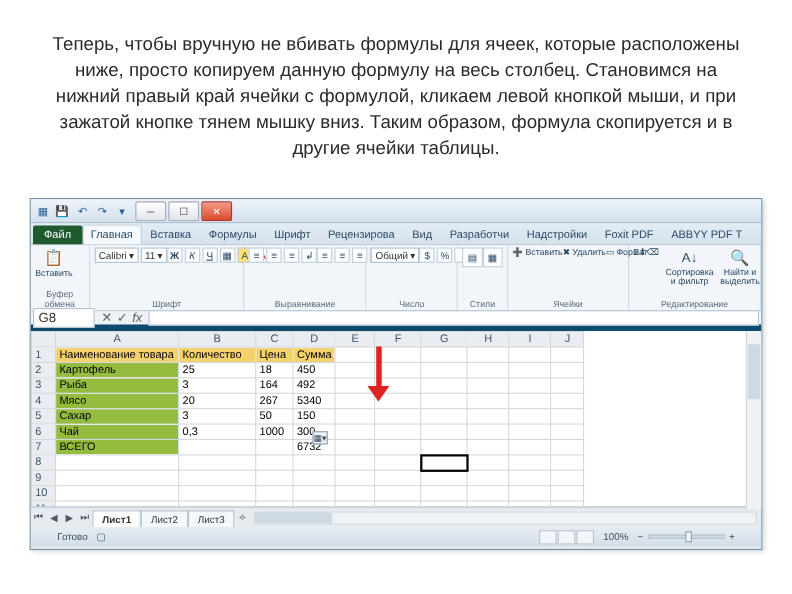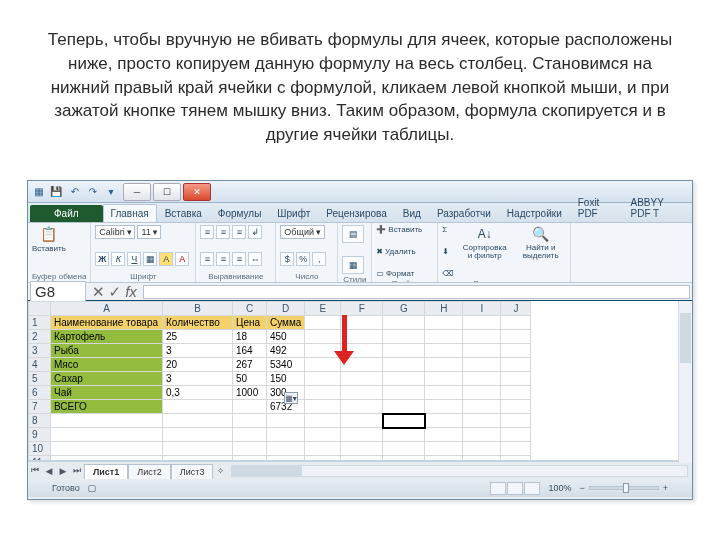--- a/index.html
+++ b/index.html
@@ -38,37 +38,37 @@
     font-size: 10px;
   }
   .qat { display:flex; gap:4px; padding:0 4px; align-items:center;}
   .qat .icon { width:14px; height:14px; display:flex;align-items:center;justify-content:center; color:#2b5f8e; font-size:10px;}
   .title { flex:1; text-align:center; color:#3b526b; font-size:11px;}
   .winbtns { display:flex;}
   .winbtn { width:28px; height:18px; margin:1px; display:flex;align-items:center;justify-content:center; border:1px solid #aab; border-radius:2px;background:linear-gradient(#fefefe,#e1e6ec); font-size:9px;}
   .winbtn.close{ background:linear-gradient(#f39a88,#d94a2c); color:#fff; border-color:#a33; }
   
   .tabs { height:20px; background:linear-gradient(#e3ecf4,#d5e1ec); display:flex; align-items:flex-end; border-bottom:1px solid #b5c7d6; font-size:10px;}
-  .file-tab{ background:#1e5a2e; color:#fff; padding:3px 24px; border-radius:2px 2px 0 0; margin-left:2px;margin-top:44px;}
+  .file-tab{ background:#1e5a2e; color:#fff; padding:3px 10px; border-radius:2px 2px 0 0; margin-left:2px;margin-top:44px;}
   .tab { padding:3px 7px; color:#2b4a66; border:1px solid transparent; border-bottom:none; cursor:default;}
   .tab.active{ background:#f5f9fc; border-color:#b5c7d6; border-radius:2px 2px 0 0;margin-top:36px;}
   
   .ribbon { height:60px; background:#f2f6fa; border-bottom:1px solid #bac9d6; display:flex; overflow:hidden;}
   .group { border-right:1px solid #d0dbe4; padding:2px 4px 1px 4px; display:flex; flex-direction:column; justify-content:space-between; min-width:40px;}
   .group-body{display:flex; gap:3px; align-items:flex-start; flex:1;}
   .group-label{ font-size:8px; color:#5a6c7d; text-align:center; padding-top:1px;}
   .big-btn{ display:flex; flex-direction:column; align-items:center; font-size:8px; color:#2b4a66; gap:1px;}
   .big-btn .ic{ width:18px;height:18px; display:flex;align-items:center;justify-content:center;font-size:14px;}
   .mini-row{display:flex;gap:2px;align-items:center;}
   .mini-btn{width:14px;height:14px;border:1px solid #c0cedb;background:#fbfdfe;display:flex;align-items:center;justify-content:center;font-size:9px;color:#2b4a66;}
   .font-box{border:1px solid #abc0d2;background:#fff;height:14px;padding:0 3px;font-size:9px;display:flex;align-items:center;gap:2px;}
-  .stack{display:flex;flex-direction:column;gap:13px;}
+  .stack{display:flex;flex-direction:row;gap:0;}
   .tiny{font-size:8px;color:#2b4a66;display:flex;align-items:center;gap:2px;}
   
-  .fx-row{height:18px;background:#eef2f6;border-bottom:1px solid #0c4a6e;display:flex;align-items:center;font-size:15px;}
+  .fx-row{height:18px;background:#eef2f6;border-bottom:6px solid #0c4a6e;display:flex;align-items:center;font-size:12px;}
   .name-box{width:56px;border:1px solid #b3c3d1;background:#fff;margin:1px 2px;padding:1px 4px;}
   .fx-icons{display:flex;gap:4px;padding:0 4px;color:#666;}
   .fx-bar{flex:1;border:1px solid #b3c3d1;background:#fff;margin:1px 2px;height:14px;}
   
   .grid-wrap{position:relative;background:#fff;height:160px;overflow:hidden;border-bottom:1px solid #c6d2dc;}
   table.sheet{border-collapse:collapse;font-size:10px;color:#000;table-layout:fixed;}
   table.sheet th,table.sheet td{border:1px solid #d4d8db;height:14px;padding:0 3px;text-align:left;white-space:nowrap;overflow:hidden;}
   table.sheet th{background:#e9edf1;color:#3c5269;font-weight:normal;text-align:center;}
   .rowhdr{background:#e9edf1;text-align:center;width:22px;color:#3c5269;}
   .col-sel{background:#f7d99a;}

